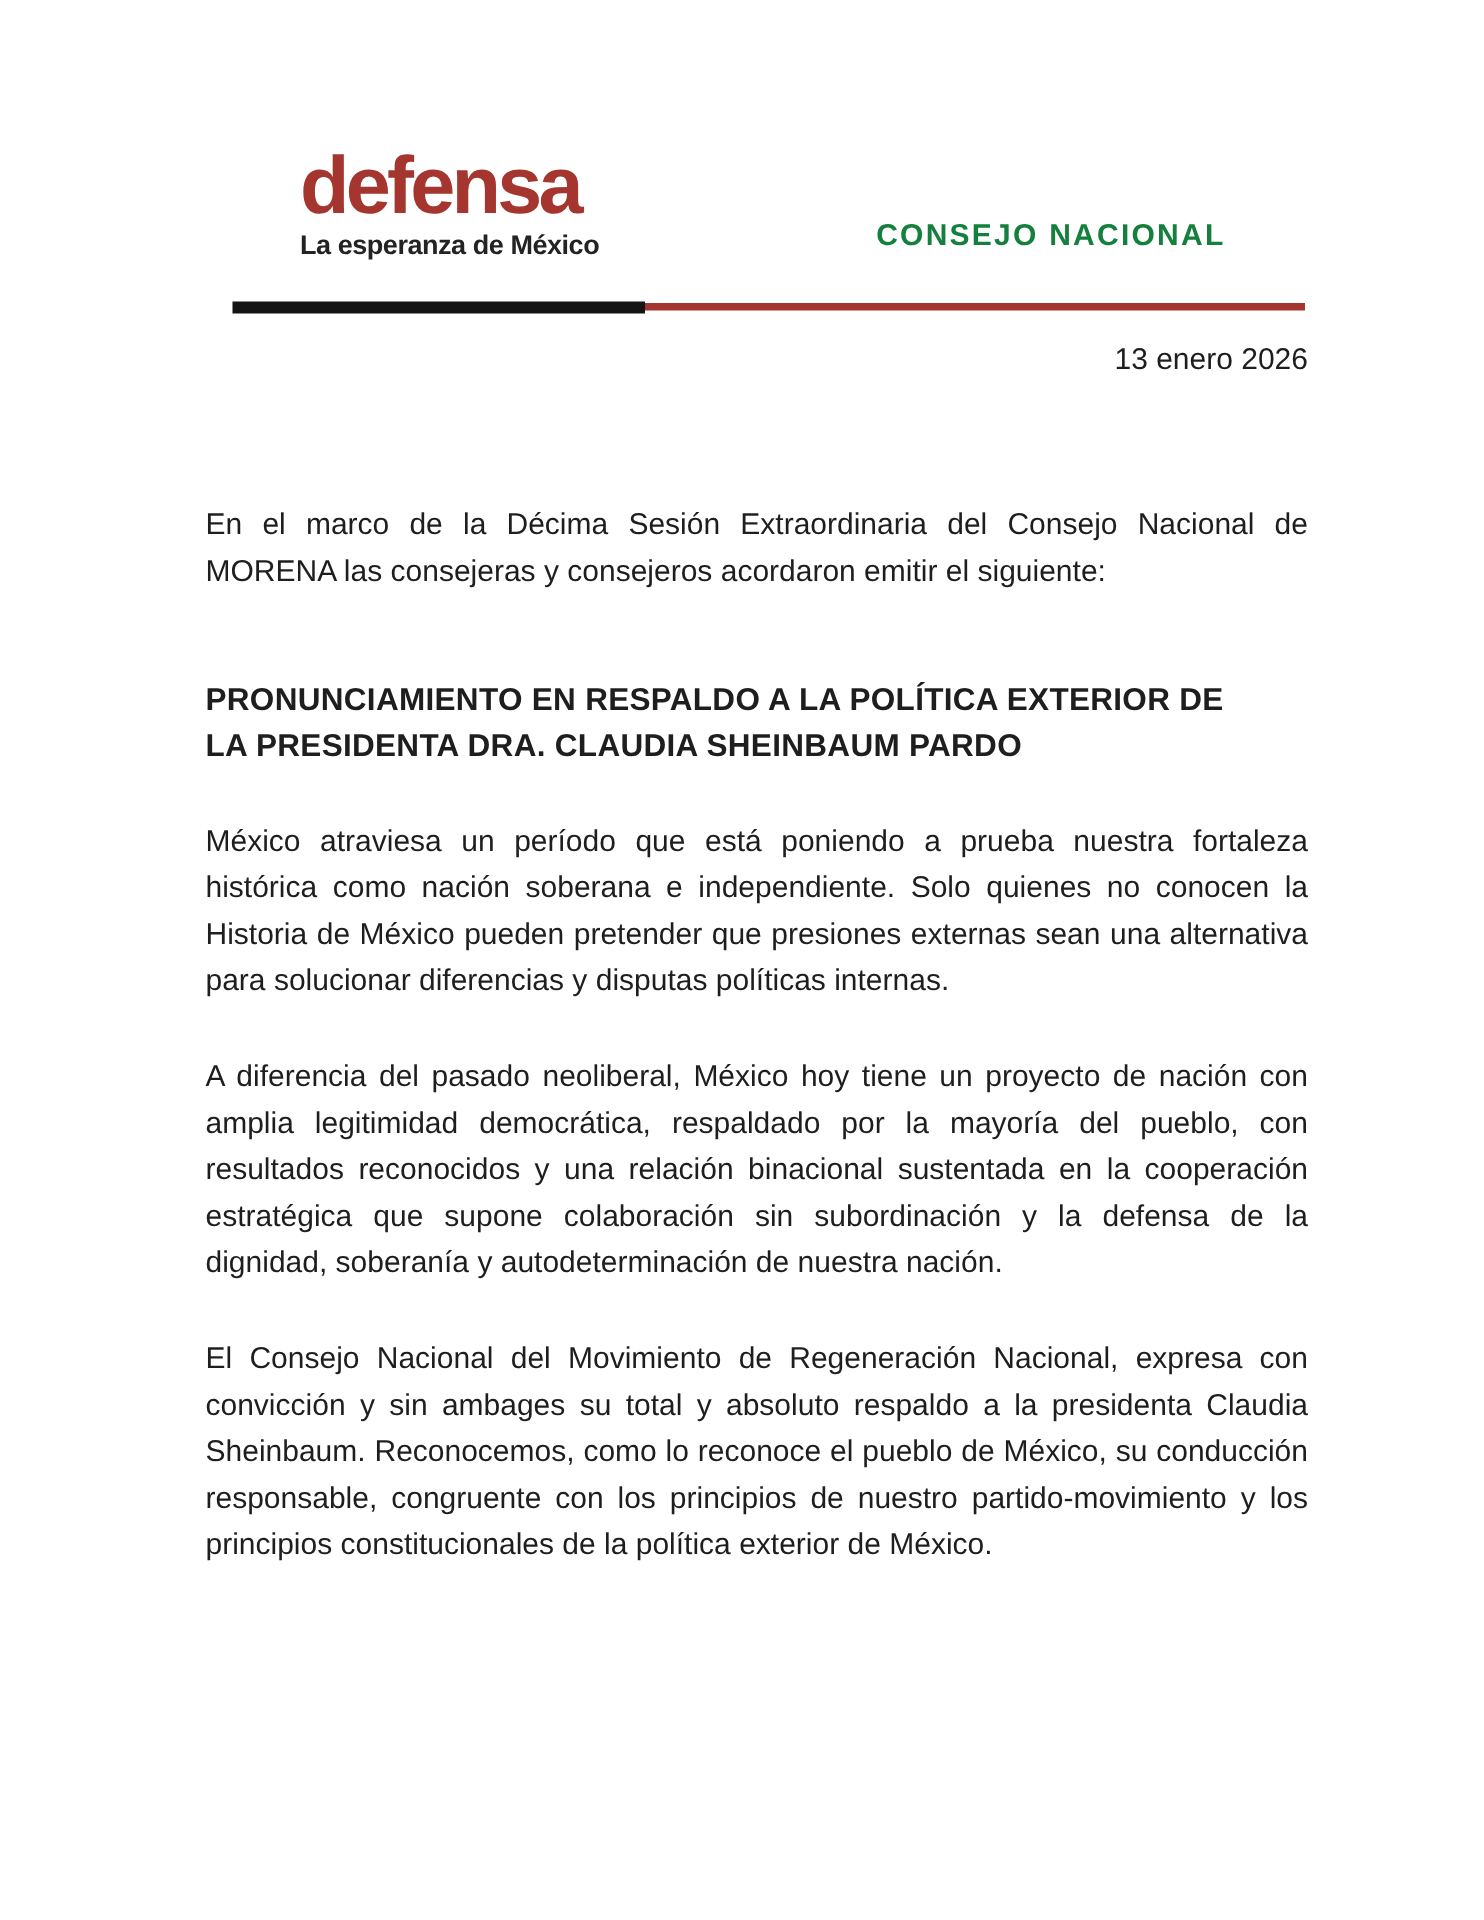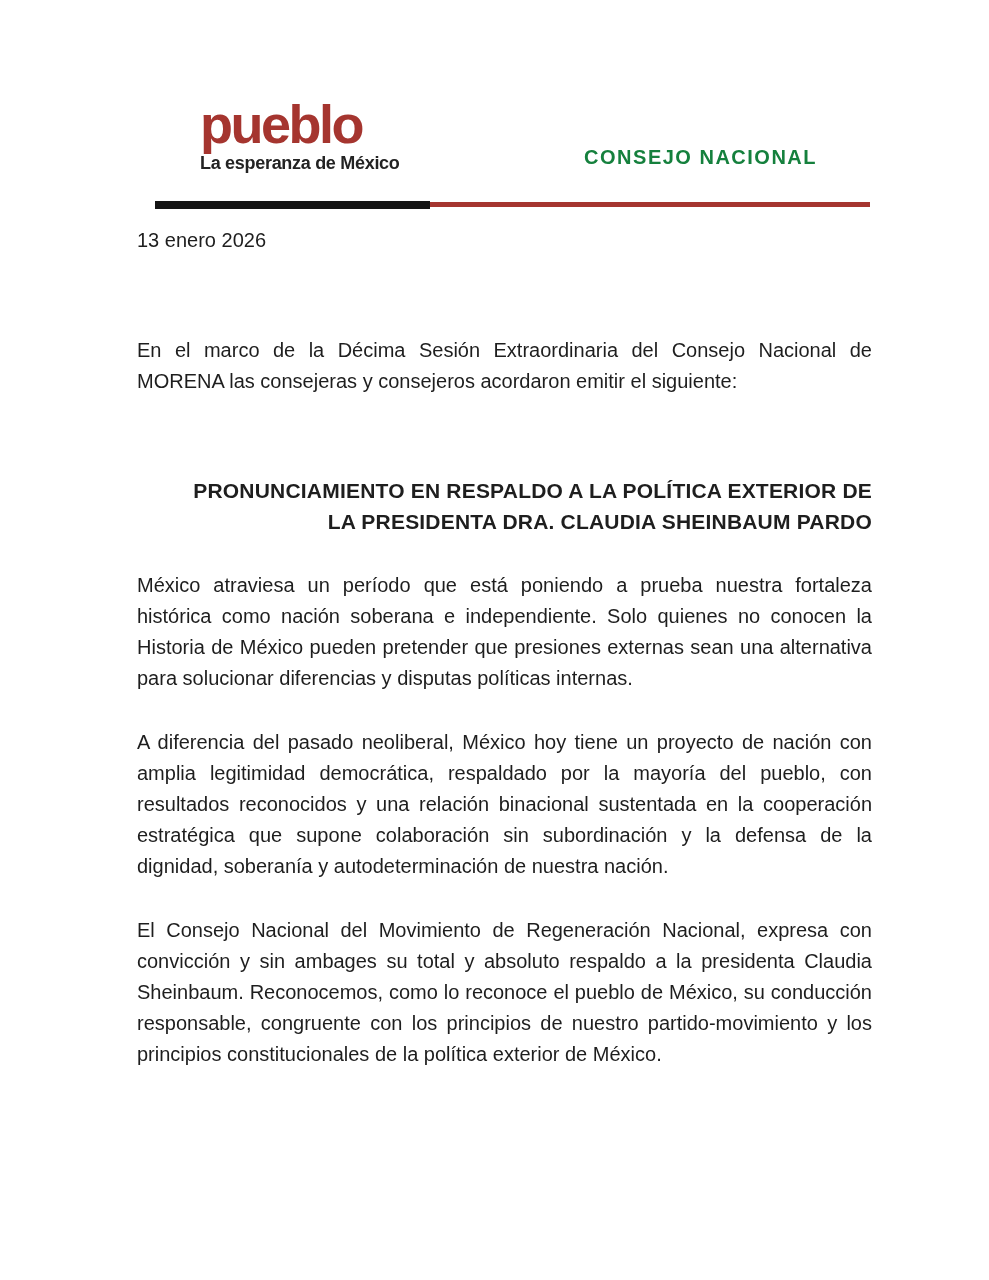--- a/index.html
+++ b/index.html
@@ -58,48 +58,49 @@
     margin-left:18px;
     width:715px;
     display:flex;
     align-items:center;
   }
   .divider-black{width:275px;height:8px;background:var(--bar-black);}
   .divider-red{flex:1;height:5px;background:var(--brand-red);}
   
   .date{
     margin-top:16px;
+    text-align:right;
     font-size:20px;
     line-height:31px;
   }
   .body-par{
     font-size:20px;
     line-height:31px;
     text-align:justify;
   }
   .intro{margin-top:79px;}
   .doc-title{
-    margin-top:78px;
-    text-align:right;
+    margin-top:54px;
+    text-align:left;
     font-size:21px;
     font-weight:bold;
     line-height:31px;
     letter-spacing:0.2px;
   }
   .title-line{display:block;}
   .par{margin-top:33px;}
 </style>
 </head>
 <body>
 
 <div class="page">
 
   <header class="doc-header">
     <div class="logo">
-      <div class="wordmark">pueblo</div>
+      <div class="wordmark">defensa</div>
       <div class="tagline">La esperanza de México</div>
     </div>
     <div class="org-title">CONSEJO NACIONAL</div>
   </header>
 
   <div class="divider">
     <div class="divider-black"></div>
     <div class="divider-red"></div>
   </div>
 

